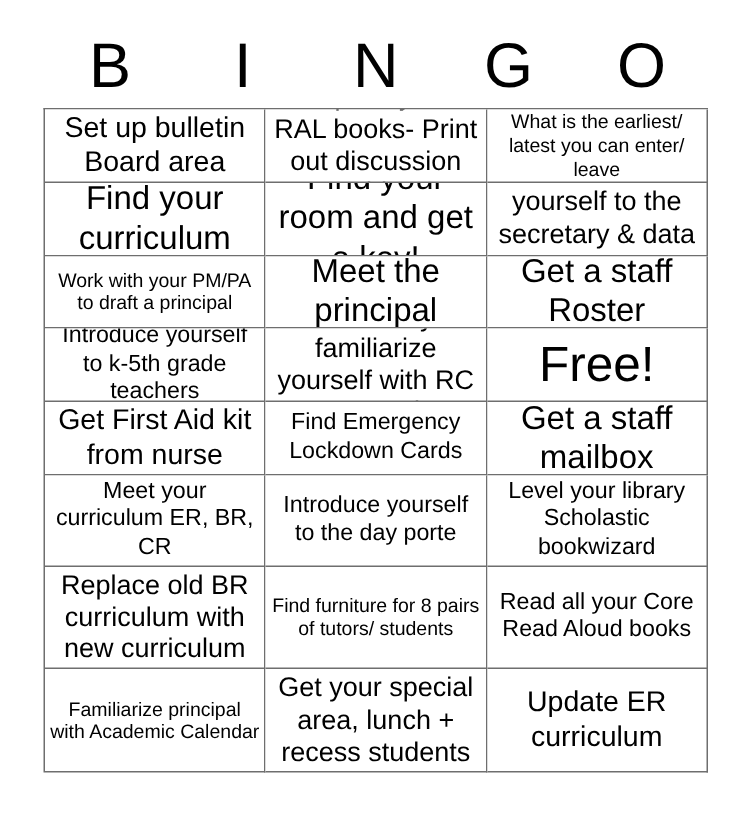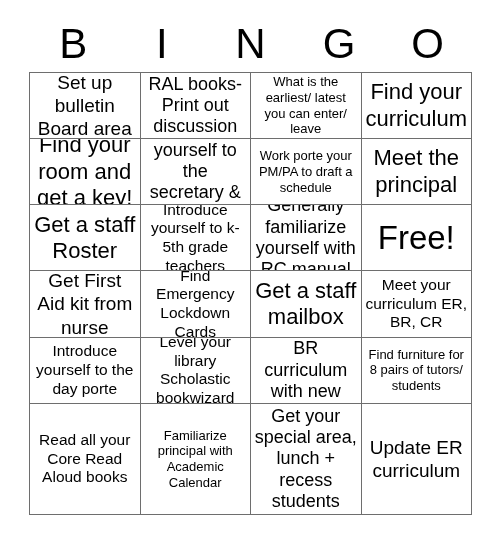--- a/index.html
+++ b/index.html
@@ -48,21 +48,21 @@
   }
 
   
   .grid {
     position: absolute;
     left: 29px;
     top: 72px;
     width: 443px;
     height: 443px;
     display: grid;
-    grid-template-columns: repeat(4, 1fr);
+    grid-template-columns: repeat(3, 1fr);
     grid-template-rows: repeat(5, 1fr);
     border-top: 1px solid #6e6e6e;
     border-left: 1px solid #6e6e6e;
     box-sizing: border-box;
     background: #ffffff;
   }
 
   .cell {
     border-right: 1px solid #6e6e6e;
     border-bottom: 1px solid #6e6e6e;
@@ -120,21 +120,21 @@
         <span class="cell-text">Find your curriculum</span>
       </div>
     <div class="cell sz-xl">
         <span class="cell-text">Find your room and get a key!</span>
       </div>
 
     <div class="cell sz-xs">
         <span class="cell-text">Introduce yourself to the secretary &amp; data clerk</span>
       </div>
     <div class="cell sz-s">
-        <span class="cell-text">Work porte your PM/PA to draft a schedule</span>
+        <span class="cell-text">Work with your PM/PA to draft a principal</span>
       </div>
     <div class="cell sz-xl">
         <span class="cell-text">Meet the principal</span>
       </div>
     <div class="cell sz-xl">
         <span class="cell-text">Get a staff Roster</span>
       </div>
 
     <div class="cell sz-m">
         <span class="cell-text">Introduce yourself to k-5th grade teachers</span>

